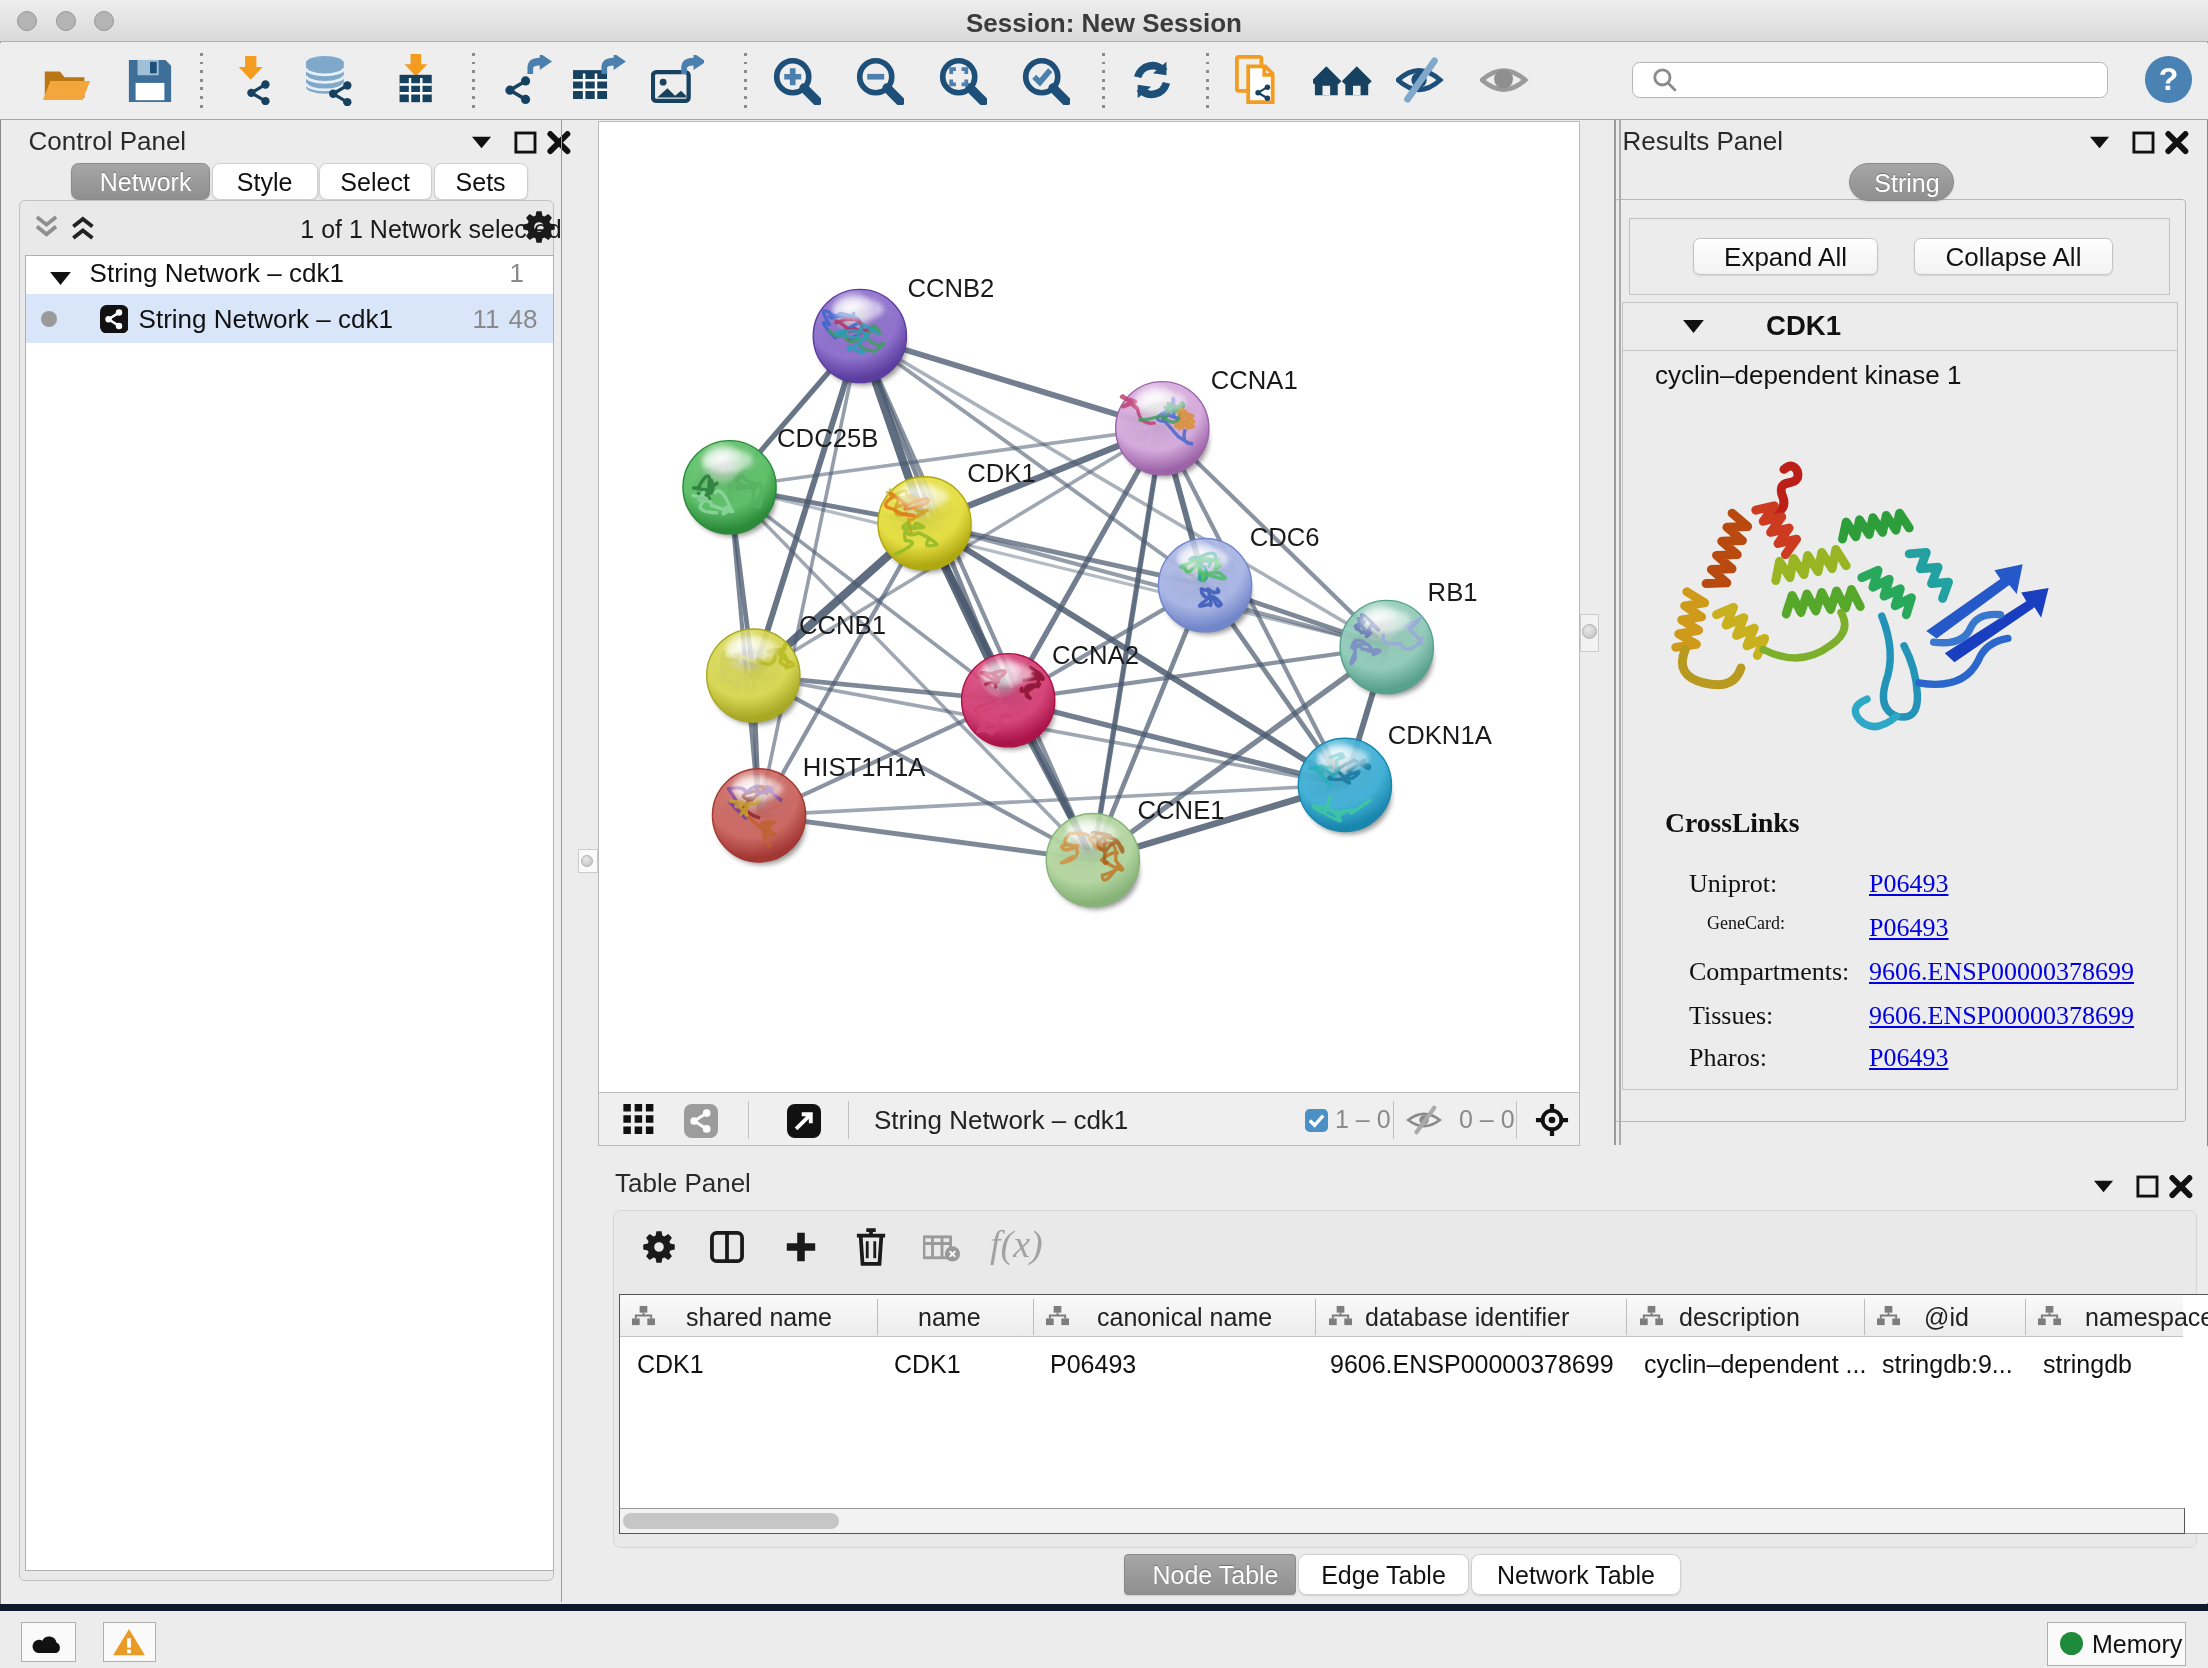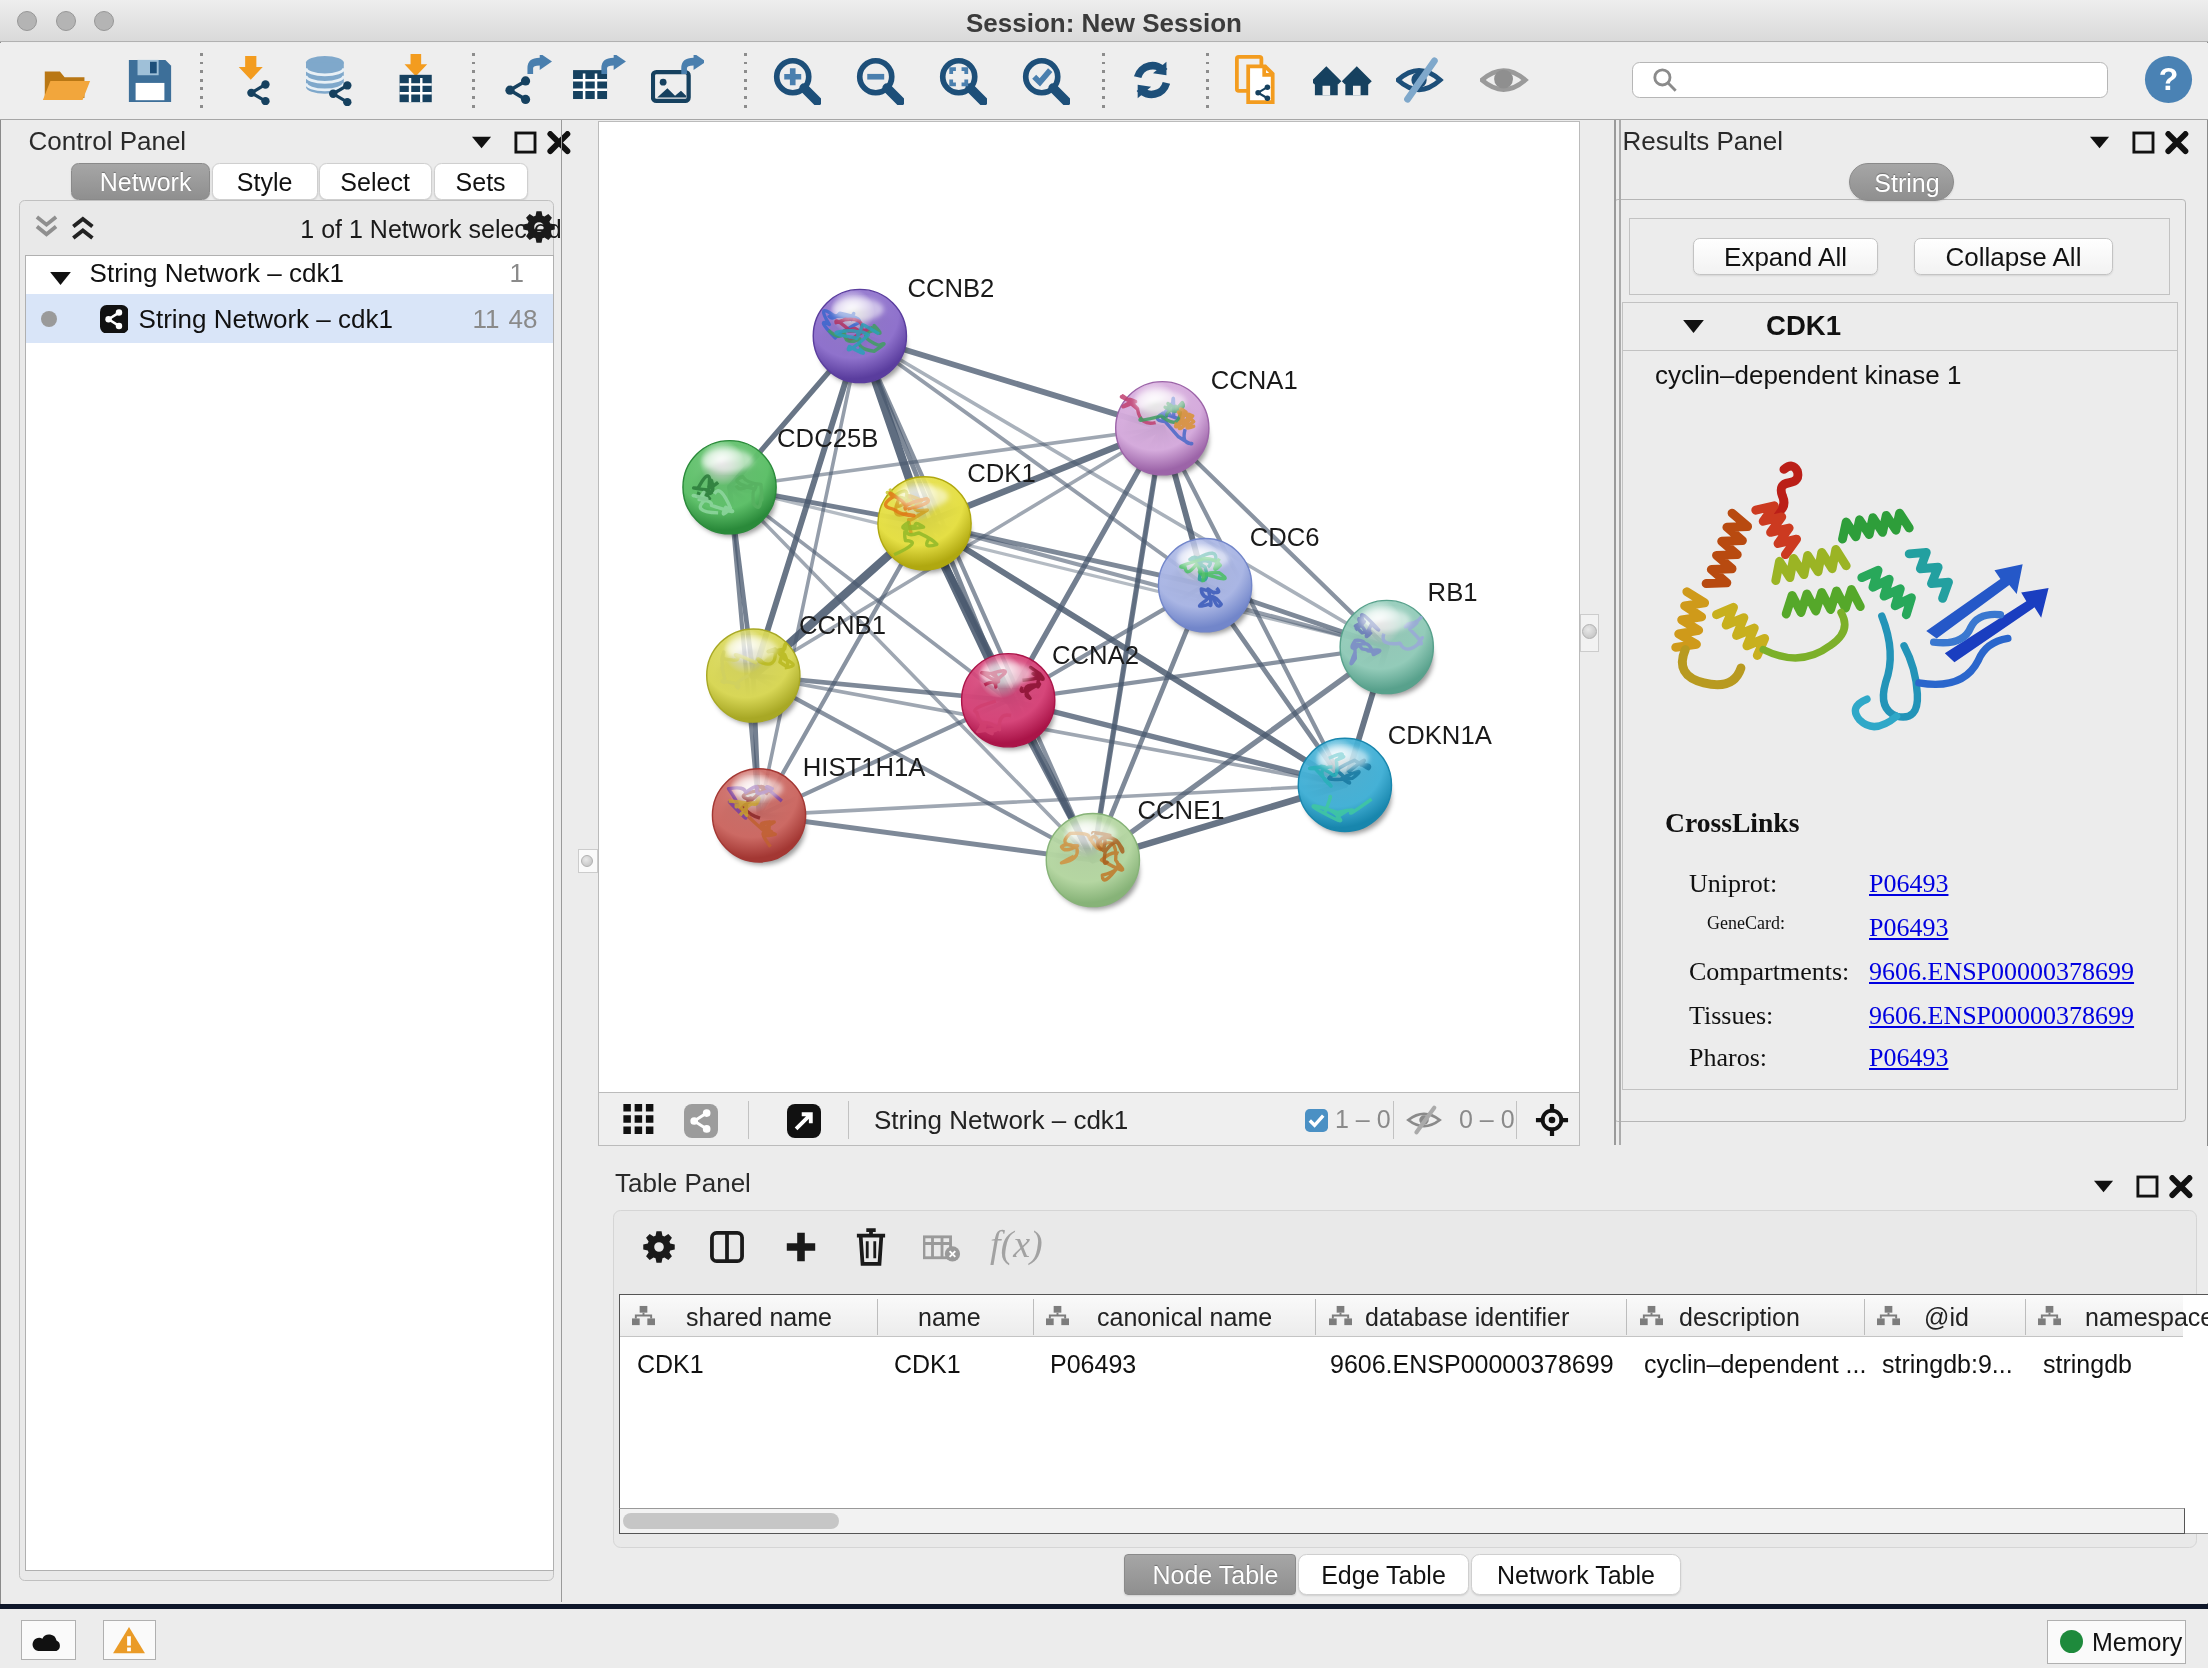--- a/index.html
+++ b/index.html
@@ -643,21 +643,21 @@
 <div class="abs" style="left:1024px;top:55px;font-size:25px;color:#111;">cyclin–dependent ...</div>
 <div class="abs" style="left:1262px;top:55px;font-size:25px;color:#111;">stringdb:9...</div>
 <div class="abs" style="left:1423px;top:55px;font-size:25px;color:#111;">stringdb</div>
 </div>
 <div class="abs" style="left:21px;top:362px;width:1566px;height:26px;background:#f2f2f2;border:1.9px solid #555;border-top:1px solid #999;"></div>
 <div class="abs" style="left:25px;top:367px;width:216px;height:16px;border-radius:8.6px;background:#c6c6c6;"></div>
 <div class="abs tab sel" style="left:526px;top:408px;width:172px;height:41px;line-height:41px;border-radius:4px;">Node Table</div>
 <div class="abs tab" style="left:700px;top:408px;width:171px;height:41px;line-height:41px;border-radius:8.6px;">Edge Table</div>
 <div class="abs tab" style="left:873px;top:408px;width:210px;height:41px;line-height:41px;border-radius:8.6px;">Network Table</div>
 </div>
-<div class="abs" style="left:0;top:1604px;width:2208px;height:65px;background:#ececec;border-top:5px solid #0f172a;">
+<div class="abs" style="left:0;top:1604px;width:2208px;height:65px;background:#ececec;border-top:7px solid #0f172a;">
 <div class="abs" style="left:21px;top:11.4px;width:55px;height:40px;background:#fafafa;border:1px solid #b0b0b0;"></div>
 <svg class="abs" style="left:31px;top:21px;" width="34" height="23" viewBox="0 0 36 24">
       <path d="M10 22 a7 7 0 1 1 2-13 a8 8 0 0 1 15 2 a6 6 0 0 1 0 11 Z" fill="#111"></path>
     </svg>
 <div class="abs" style="left:103px;top:11.4px;width:53px;height:40px;background:#fafafa;border:1px solid #b0b0b0;"></div>
 <svg class="abs" style="left:112px;top:16px;" width="34" height="30" viewBox="0 0 36 32">
       <path d="M18 2 L35 30 L1 30 Z" fill="#ea9b27"></path>
       <rect x="16" y="12" width="4" height="10" fill="#fff"></rect>
       <rect x="16" y="24" width="4" height="4" fill="#fff"></rect>
     </svg>

